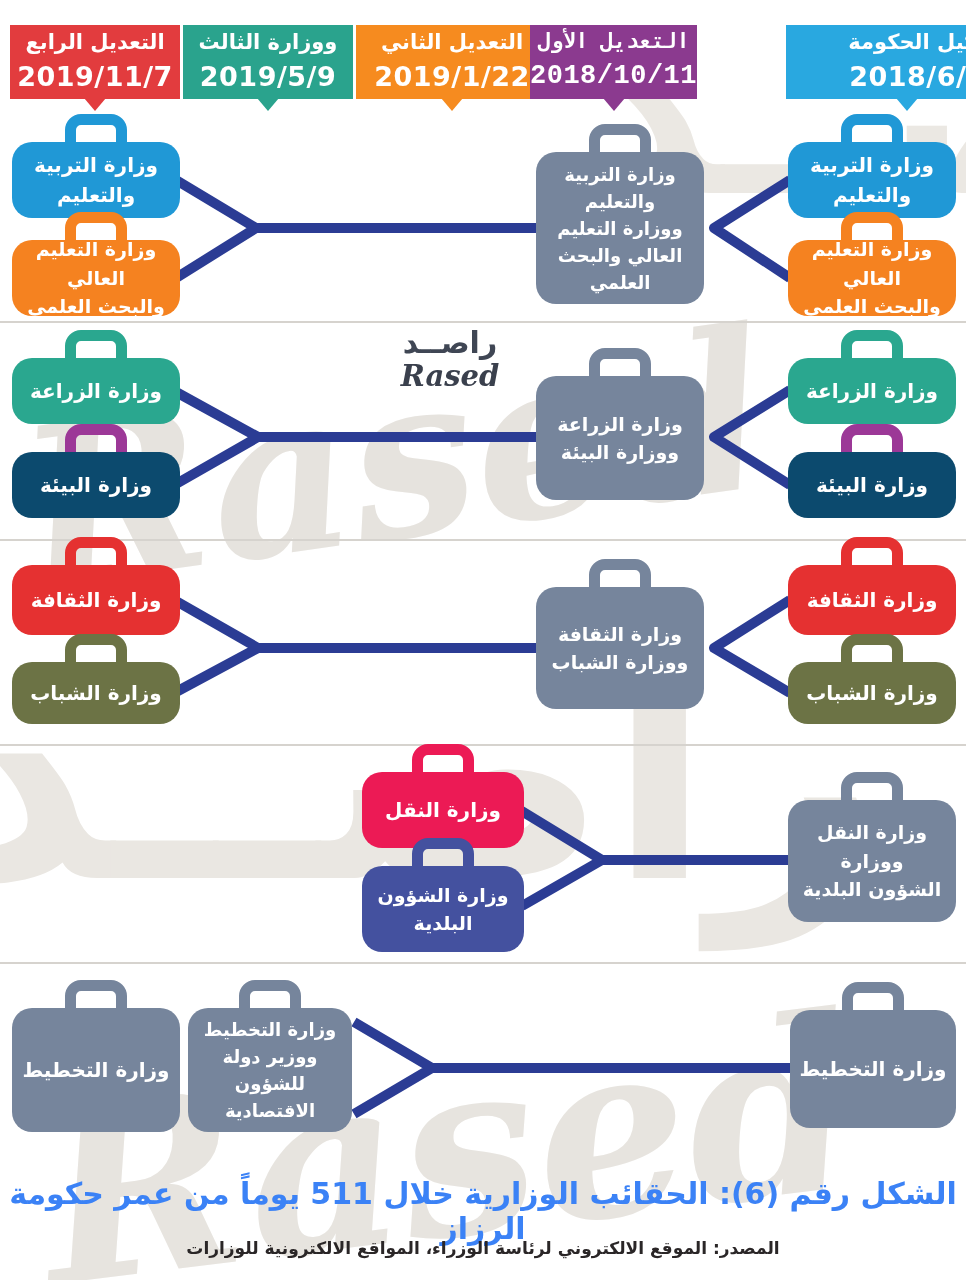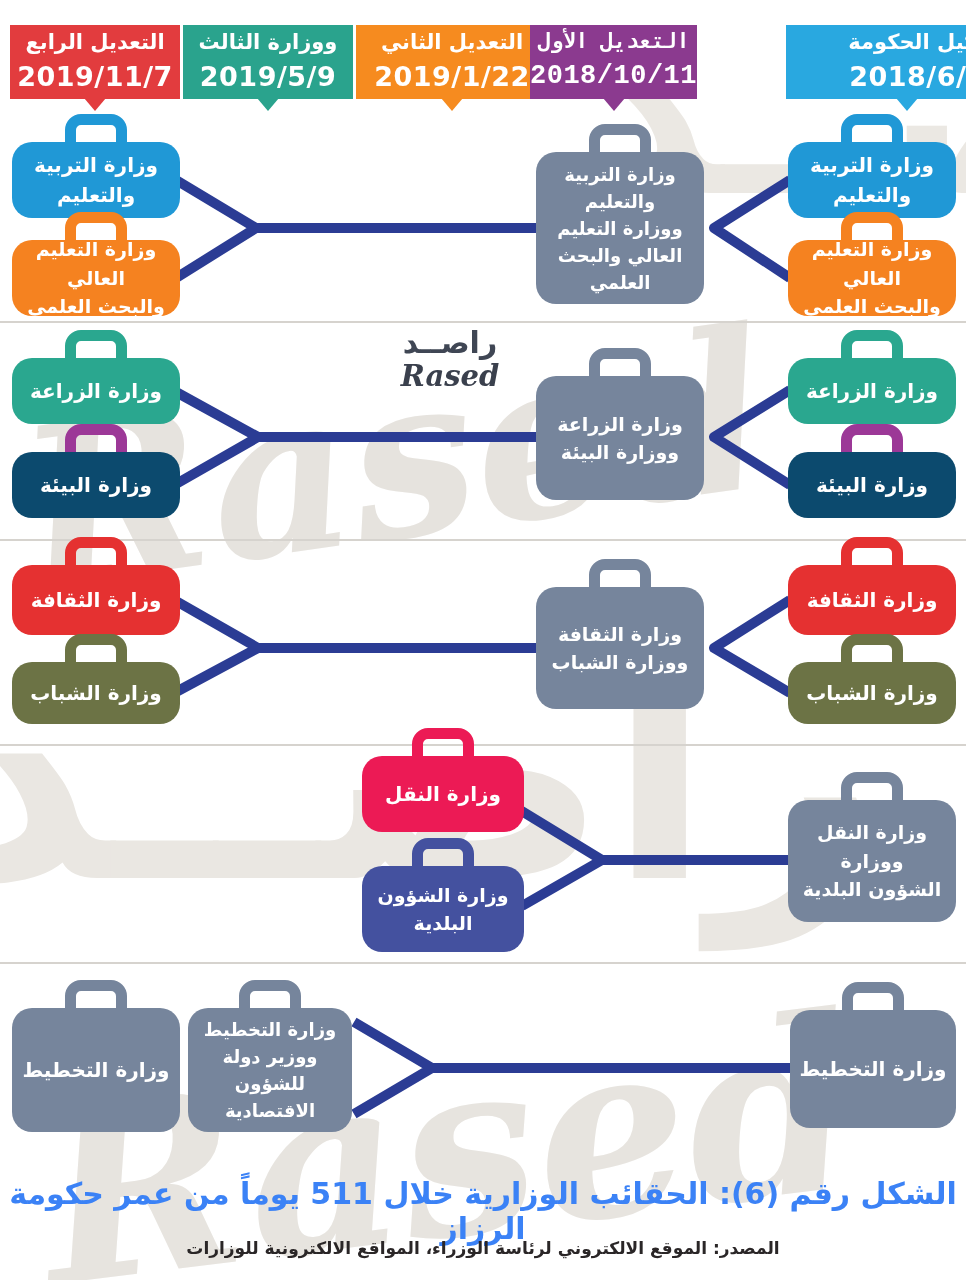--- a/index.html
+++ b/index.html
@@ -232,21 +232,21 @@
       </div>
   </div>
 
   <div class="case cc-gray" style="left:788px;top:772px;width:168px;height:150px;">
     <div class="handle"></div>
     <div class="body" style="height:122px;">
         <span class="case-label fs19">وزارة النقل ووزارة
 الشؤون البلدية</span>
       </div>
   </div>
-  <div class="case cc-pink" style="left:362px;top:728px;width:162px;height:104px;">
+  <div class="case cc-pink" style="left:362px;top:744px;width:162px;height:104px;">
     <div class="handle"></div>
     <div class="body" style="height:76px;">
         <span class="case-label fs20">وزارة النقل</span>
       </div>
   </div>
   <div class="case cc-indigo" style="left:362px;top:838px;width:162px;height:114px;">
     <div class="handle"></div>
     <div class="body" style="height:86px;justify-content:center;">
         <span class="case-label fs19">وزارة الشؤون
 البلدية</span>

